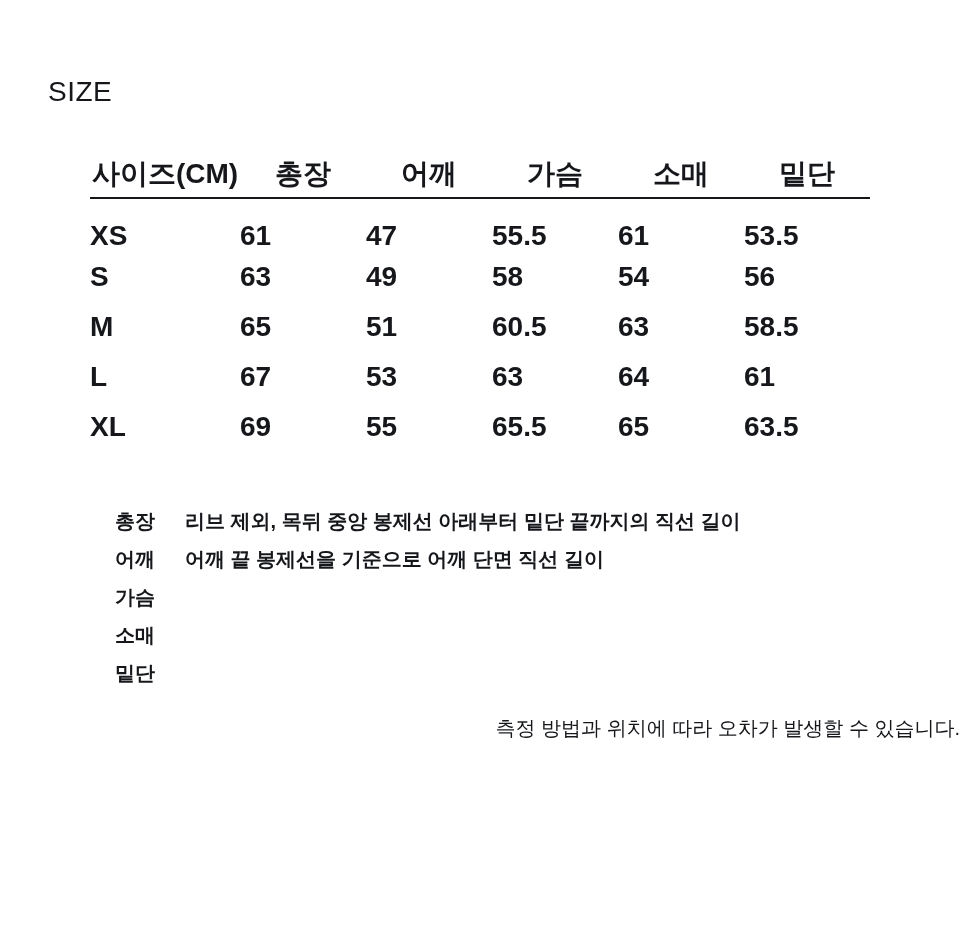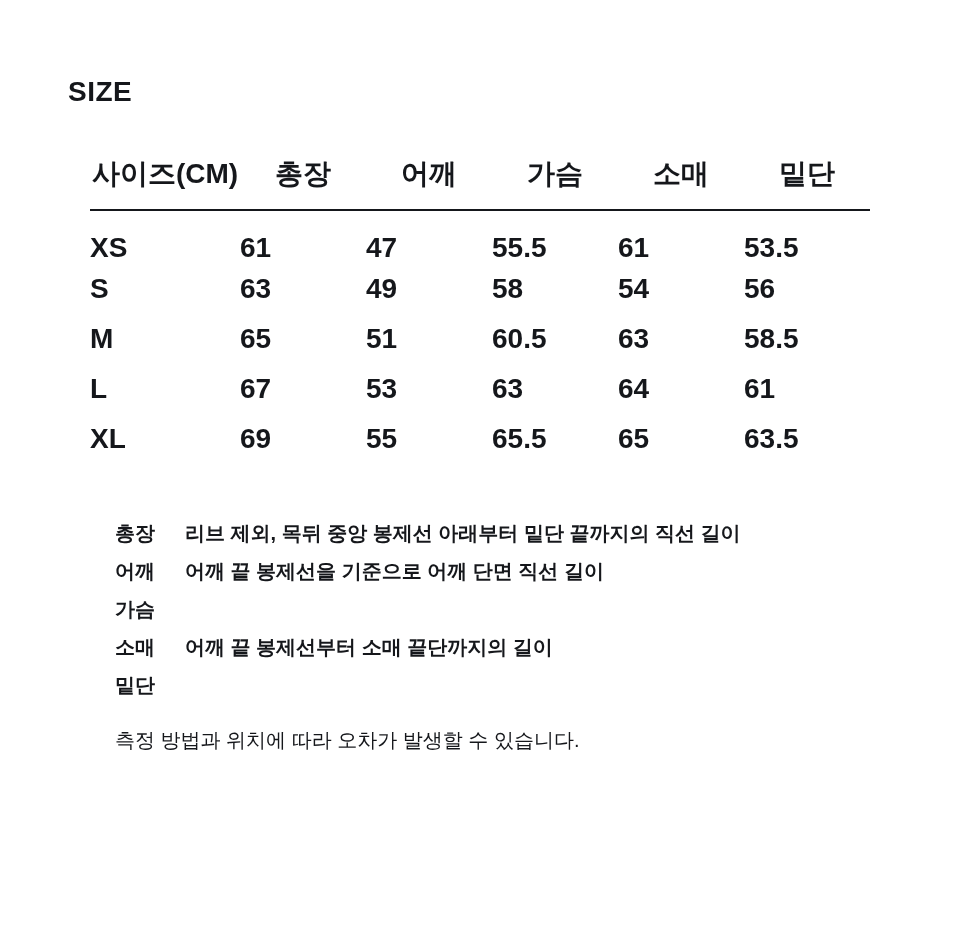--- a/index.html
+++ b/index.html
@@ -9,40 +9,40 @@
     background: #ffffff;
   }
   body {
     width: 960px;
     height: 927px;
     overflow: hidden;
     color: #15171b;
     font-family: "Liberation Sans", "DejaVu Sans", sans-serif;
   }
   .page-title {
-    margin: 75px 0 0 68px;
+    margin: 75px 0 0 48px;
     font-size: 28px;
     line-height: 34px;
-    font-weight: 700;
+    font-weight: 400;
     letter-spacing: 0.5px;
   }
   table.size-table {
     border-collapse: collapse;
     table-layout: fixed;
     width: 780px;
     margin: 48px 0 0 90px;
   }
   col.size-col { width: 150px; }
   col.val-col  { width: 126px; }
   table.size-table thead th {
     font-size: 28px;
     font-weight: 700;
     line-height: 34px;
     text-align: center;
-    padding: 0 0 18px 0;
+    padding: 0 0 6px 0;
     border-bottom: 2px solid #15171b;
     white-space: nowrap;
   }
   table.size-table tbody th,
   table.size-table tbody td {
     font-size: 28px;
     font-weight: 700;
     text-align: left;
     vertical-align: middle;
     height: 50px;
@@ -70,20 +70,21 @@
   .guide-desc {
     font-weight: 700;
     white-space: nowrap;
   }
   .note {
     margin: 17px 0 0 115px;
     font-size: 20px;
     line-height: 38px;
     font-weight: 400;
     white-space: nowrap;
+    text-align: right;
   }
 </style>
 </head>
 <body>
 
 <div>
 
   <h1 class="page-title">SIZE</h1>
 
   <table class="size-table">
@@ -156,21 +157,20 @@
     </div>
     <div class="guide-row">
       <span class="guide-term">어깨</span>
       <span class="guide-desc">어깨 끝 봉제선을 기준으로 어깨 단면 직선 길이</span>
     </div>
     <div class="guide-row">
       <span class="guide-term">가슴</span>
     </div>
     <div class="guide-row">
       <span class="guide-term">소매</span>
-      <span class="guide-desc">어깨 끝 봉제선부터 소매 끝단까지의 길이</span>
     </div>
     <div class="guide-row">
       <span class="guide-term">밑단</span>
     </div>
   </div>
 
   <p class="note">측정 방법과 위치에 따라 오차가 발생할 수 있습니다.</p>
 
 </div>
 

